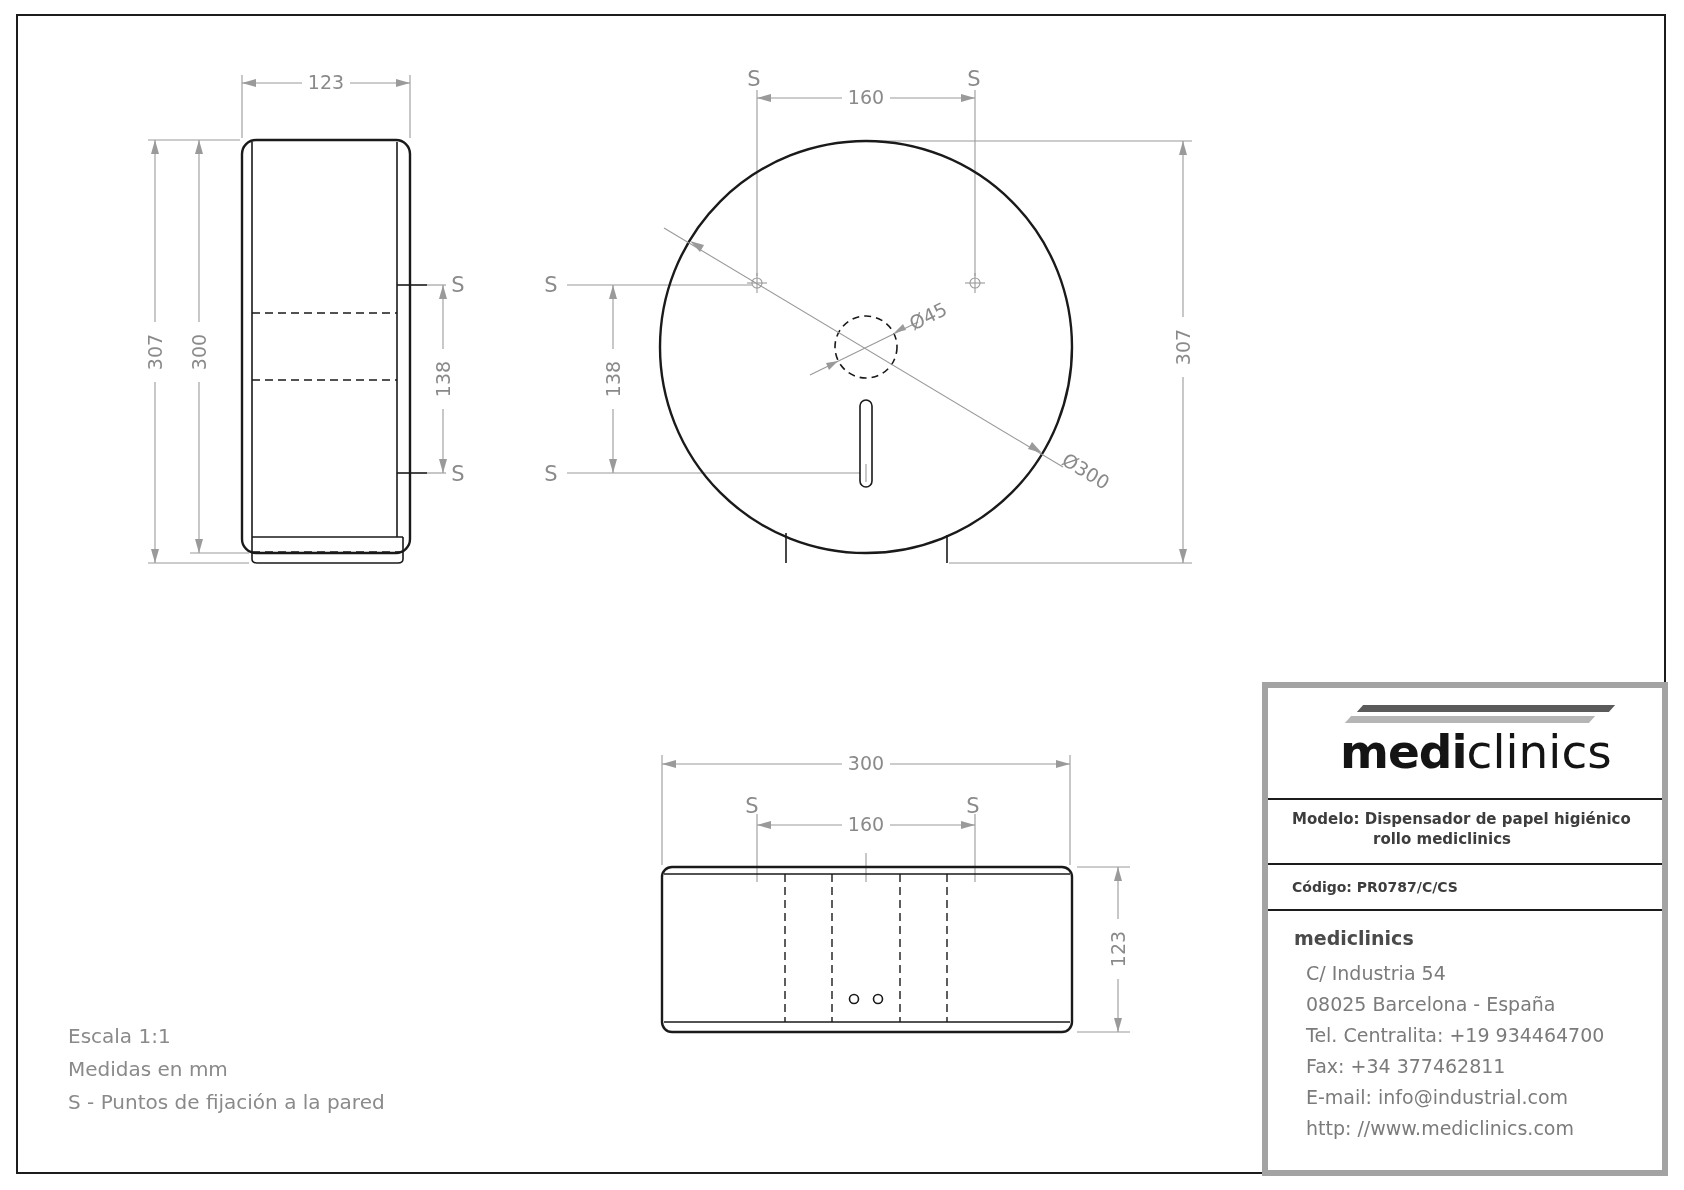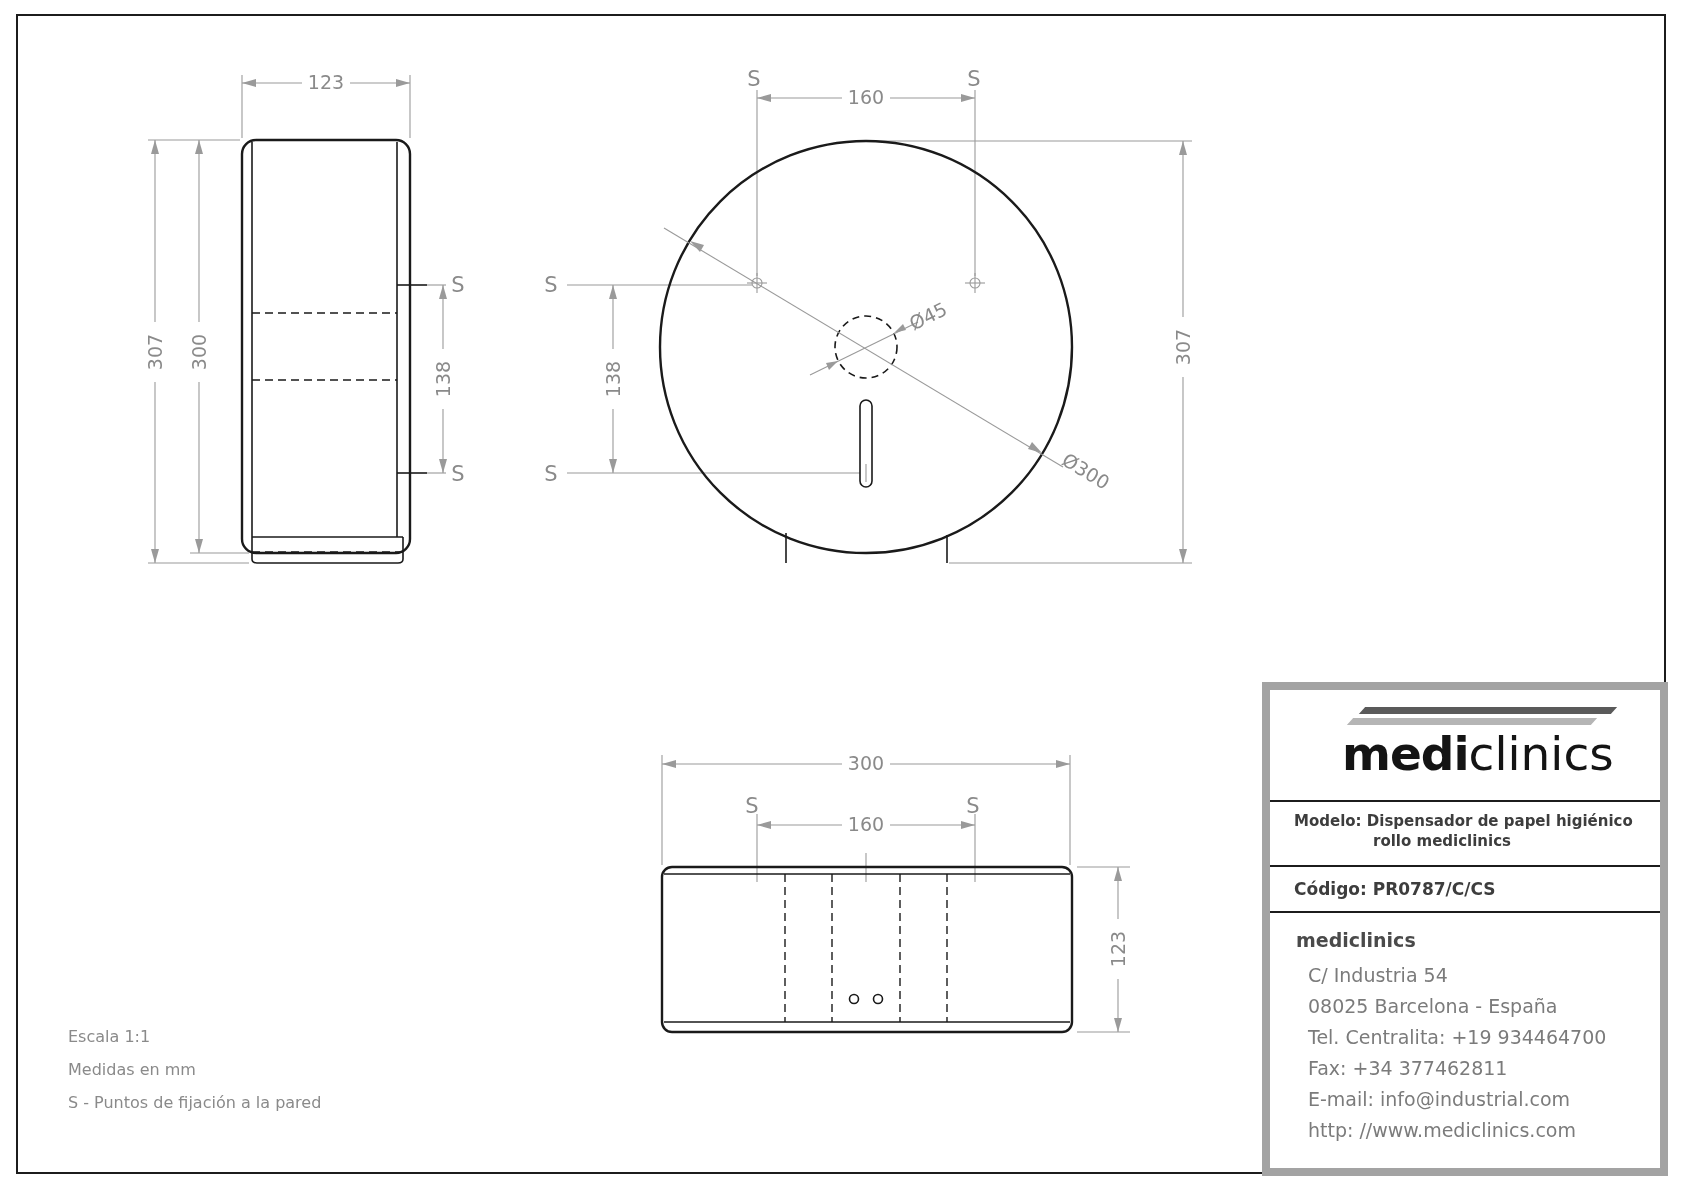--- a/index.html
+++ b/index.html
@@ -11,41 +11,41 @@
   .obj{stroke:#1a1a1a;stroke-width:2.4;fill:none;}
   .obj-thin{stroke:#1a1a1a;stroke-width:1.6;fill:none;}
   .obj-dash{stroke:#1a1a1a;stroke-width:1.4;fill:none;stroke-dasharray:8 5;}
   .dim{stroke:#9a9a9a;stroke-width:1.1;fill:none;}
   .arr{fill:#9a9a9a;stroke:none;}
   .dimtxt{fill:#8a8a8a;font-family:"DejaVu Sans",sans-serif;font-size:19px;text-anchor:middle;}
   .slabel{font-size:21px;}
   .bg{fill:#ffffff;stroke:none;}
 
   .title-block{position:absolute;left:1262px;top:682px;width:406px;height:494px;
-       border:8px solid #a3a3a3;box-sizing:border-box;background:#fff;}
+       border:6px solid #a3a3a3;box-sizing:border-box;background:#fff;}
   .tb-row{box-sizing:border-box;border-bottom:2px solid #1c1c1c;position:relative;}
   .tb-logo{height:112px;}
   .tb-model{height:65px;padding:9px 10px 0 24px;font-size:15px;font-weight:bold;
        color:#3d3d3d;line-height:1.35;}
   .tb-model .line2{text-align:center;padding-right:60px;}
   .tb-code{height:46px;display:flex;align-items:center;padding-left:24px;
-       font-size:17px;font-weight:bold;color:#3d3d3d;}
+       font-size:14px;font-weight:bold;color:#3d3d3d;}
   .tb-address{border-bottom:none;padding:16px 0 0 26px;font-size:19px;color:#7b7b7b;}
   .tb-address .company{font-weight:bold;color:#4a4a4a;margin-bottom:9px;}
   .tb-address .addr-line{line-height:31px;margin-left:12px;}
   .logo-bars{position:absolute;left:0;top:0;width:100%;height:40px;}
   .bar{position:absolute;height:7px;transform:skewX(-42deg);}
   .bar-dark{left:92px;top:17px;width:252px;background:#5a5a5a;}
   .bar-light{left:80px;top:28px;width:244px;background:#b5b5b5;}
   .logo-text{position:absolute;left:72px;top:36px;font-size:47px;color:#141414;
        white-space:nowrap;letter-spacing:-1px;}
   .logo-bold{font-weight:bold;}
   .logo-light{font-weight:normal;letter-spacing:0px;}
 
-  .notes{position:absolute;left:68px;top:1020px;font-size:16px;color:#8a8a8a;line-height:33px;}
+  .notes{position:absolute;left:68px;top:1020px;font-size:20px;color:#8a8a8a;line-height:33px;}
 </style>
 </head>
 <body>
 
 <div class="page-border"></div>
 
 <svg width="1684" height="1190" viewBox="0 0 1684 1190">
 
   <g>
 

